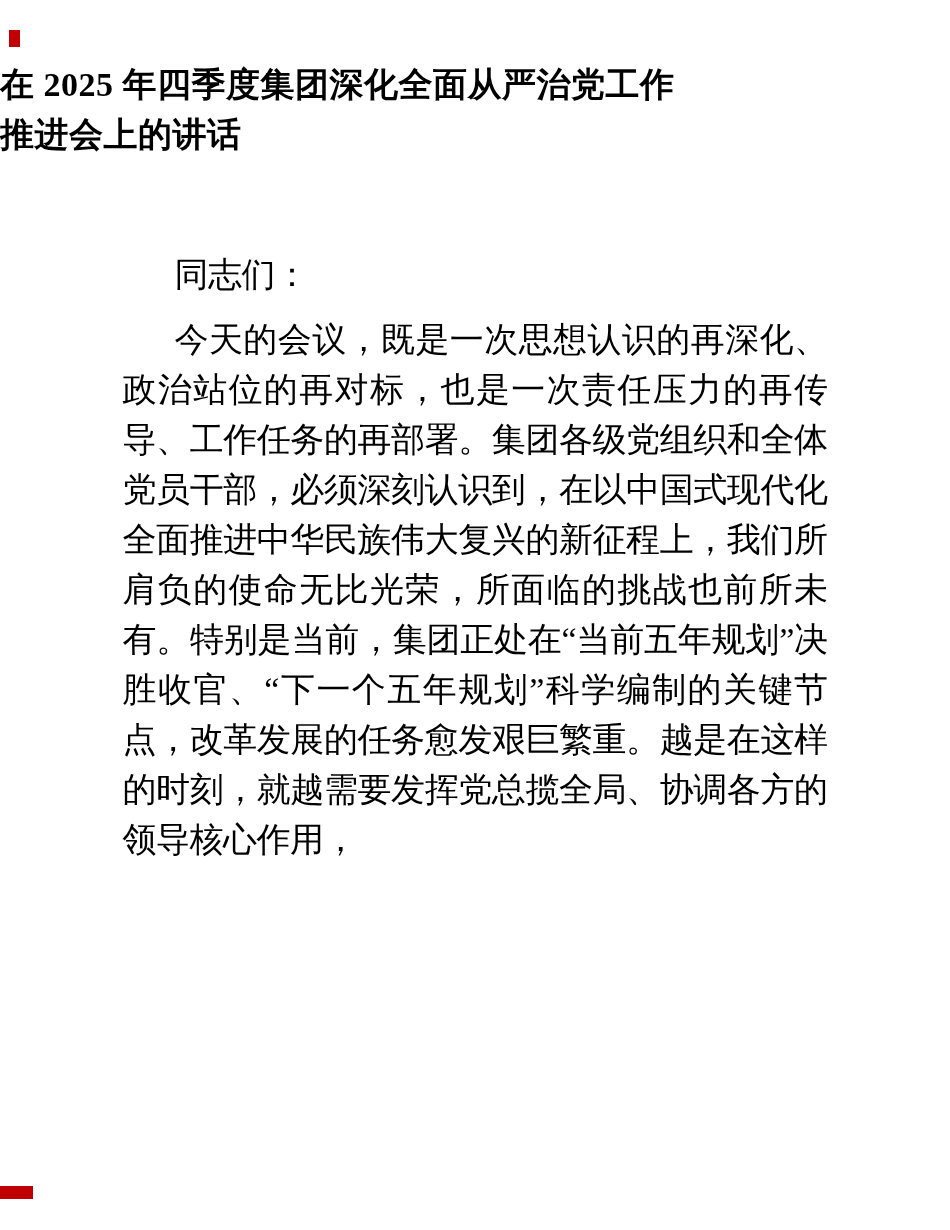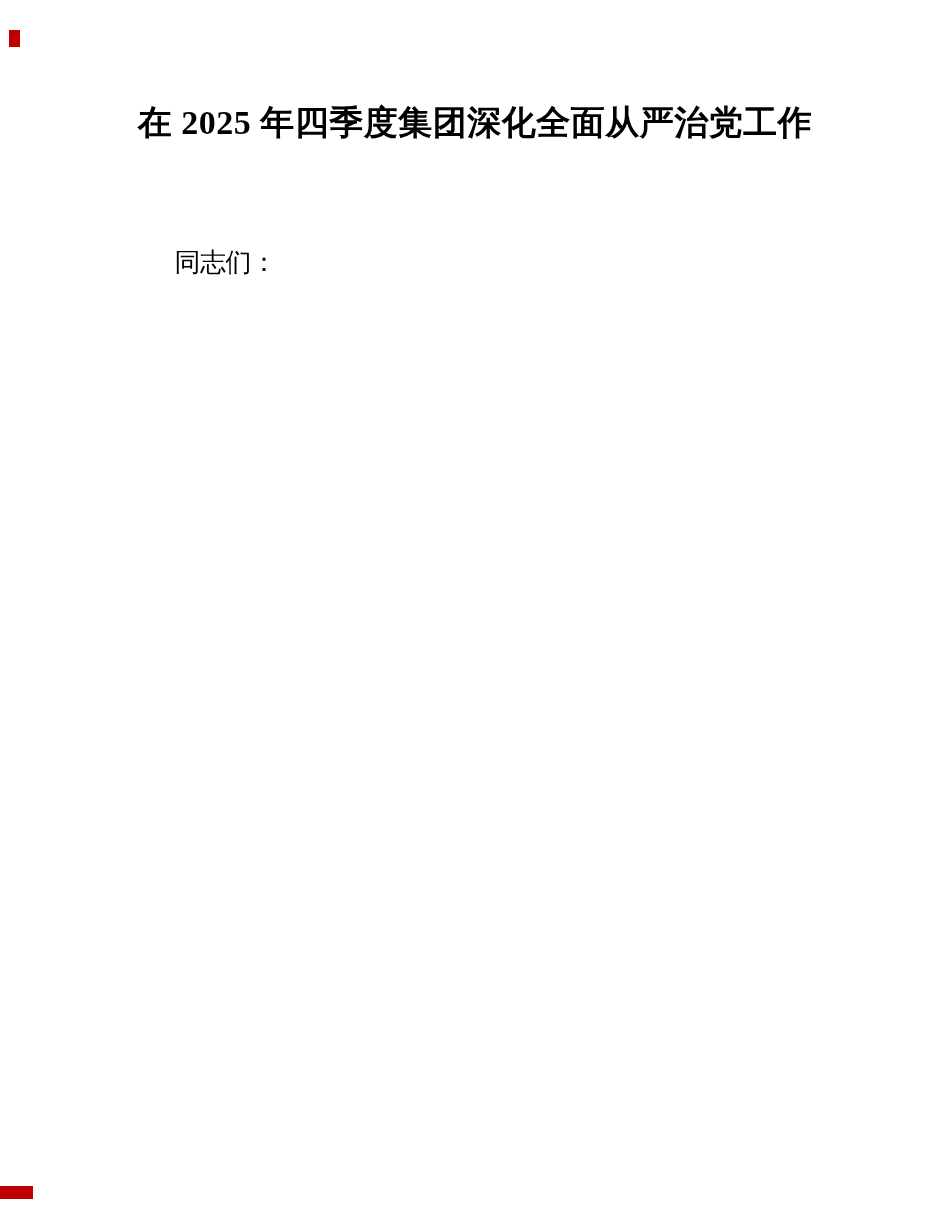--- a/index.html
+++ b/index.html
@@ -28,34 +28,33 @@
     height: 17px;
   }
   .red-mark.bottom-left {
     left: 0;
     top: 1186px;
     width: 33px;
     height: 13px;
   }
   .doc-title {
     margin: 0;
-    padding-top: 98px;
-    text-align: center;
+    padding-top: 60px;
     font-size: 34px;
     font-weight: bold;
     line-height: 50px;
     letter-spacing: 0.5px;
   }
   .doc-title .title-line {
     display: block;
   }
   .doc-body {
     width: 705px;
     margin: 0 auto;
-    font-size: 26px;
+    font-size: 34px;
     line-height: 50px;
     letter-spacing: -0.5px;
     text-align: justify;
   }
   .salutation {
     margin: 90px 0 0 0;
     text-indent: 52px;
   }
   .para {
     margin: 15px 0 0 0;
@@ -67,21 +66,23 @@
 </style>
 </head>
 <body>
 
 <div class="page">
 
   <div class="red-mark top-left"></div>
 
   <h1 class="doc-title">
     <span class="title-line">在 2025 年四季度集团深化全面从严治党工作</span>
+    <span class="title-line">推进会上的讲话</span>
   </h1>
 
   <div class="doc-body">
     <p class="salutation">同志们：</p>
+    <p class="para">今天的会议，既是一次思想认识的再深化、政治站位的再对标，也是一次责任压力的再传导、工作任务的再部署。集团各级党组织和全体党员干部，必须深刻认识到，在以中国式现代化全面推进中华民族伟大复兴的新征程上，我们所肩负的使命无比光荣，所面临的挑战也前所未有。特别是当前，集团正处在“当前五年规划”决胜收官、“下一个五年规划”科学编制的关键节点，改革发展的任务愈发艰巨繁重。越是在这样的时刻，就越需要发挥党总揽全局、协调各方的领导核心作用，</p>
   </div>
 
   <div class="red-mark bottom-left"></div>
 
 </div>
 
 </body></html>

